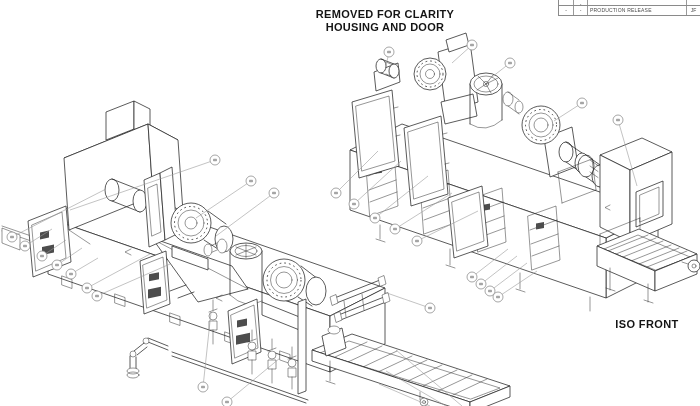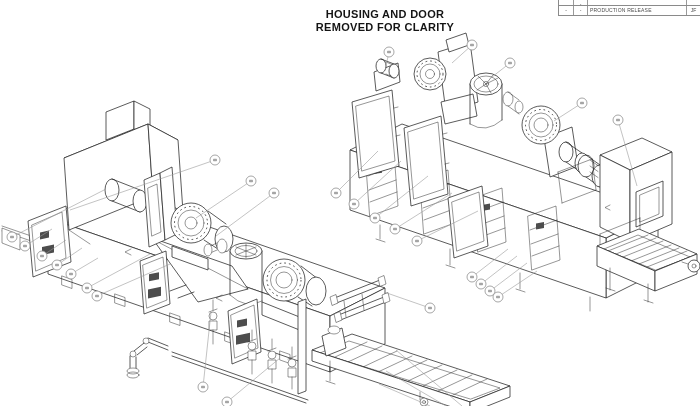--- a/index.html
+++ b/index.html
@@ -374,24 +374,25 @@
         <line x1="490" y1="291" x2="527" y2="263" stroke="#9a9a9a" stroke-width="0.6"></line>
         <circle cx="490" cy="291" r="5" fill="#fff" stroke="#8f8f8f" stroke-width="0.8"></circle>
         <rect x="488" y="289.7" width="4" height="2.6" rx="0.7" fill="#a5a5a5"></rect>
         <line x1="498" y1="297" x2="537" y2="271" stroke="#9a9a9a" stroke-width="0.6"></line>
         <circle cx="498" cy="297" r="5" fill="#fff" stroke="#8f8f8f" stroke-width="0.8"></circle>
         <rect x="496" y="295.7" width="4" height="2.6" rx="0.7" fill="#a5a5a5"></rect>
       </g>
 </svg>
 
 <div class="note">
+  <div>REMOVED FOR CLARITY</div>
   <div>HOUSING AND DOOR</div>
-  <div>REMOVED FOR CLARITY</div>
 </div>
 
+<div class="viewlabel">ISO FRONT</div>
 
 <div class="revtable">
   <div class="revrow cut">
     <div class="revcell c1"></div>
     <div class="revcell c2">-</div>
     <div class="revcell c3"></div>
     <div class="revcell c4"></div>
   </div>
   <div class="revrow">
     <div class="revcell c1">-</div>

